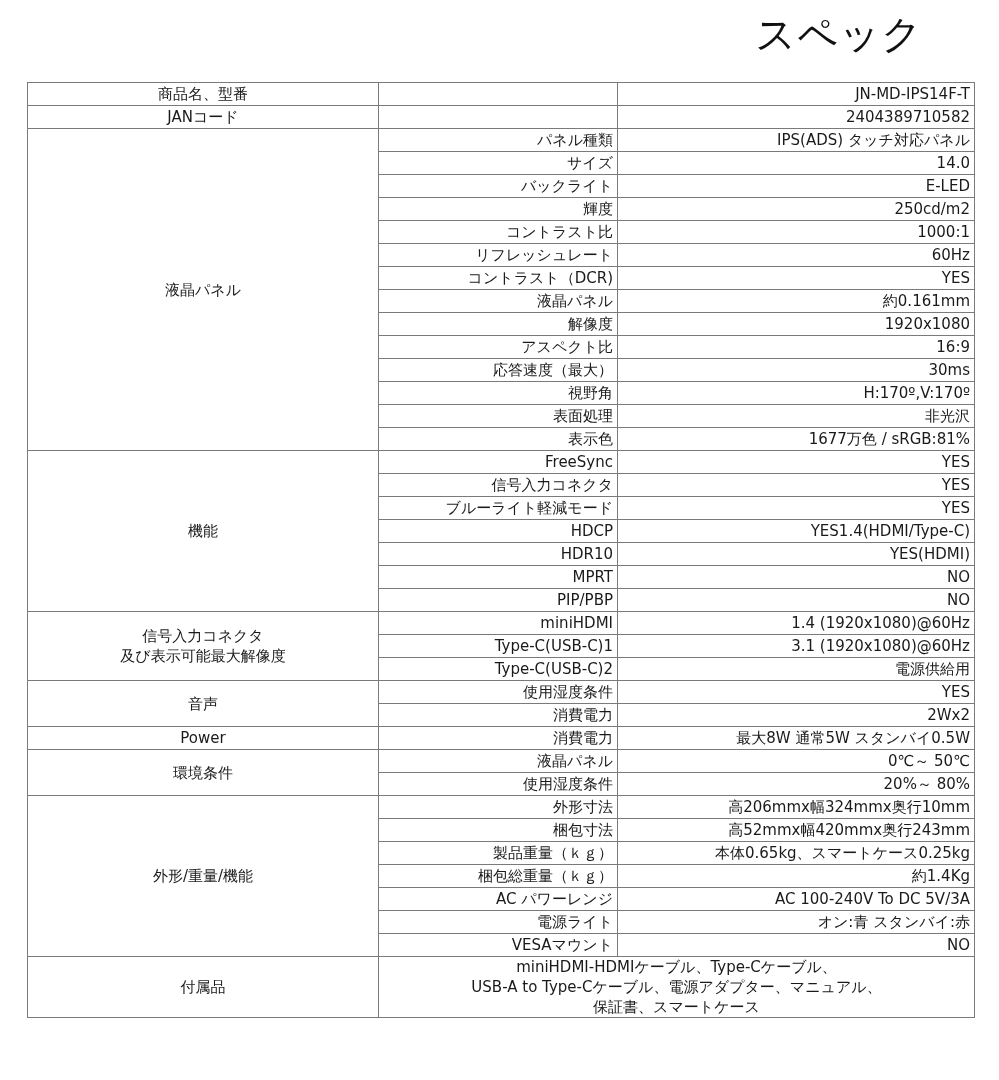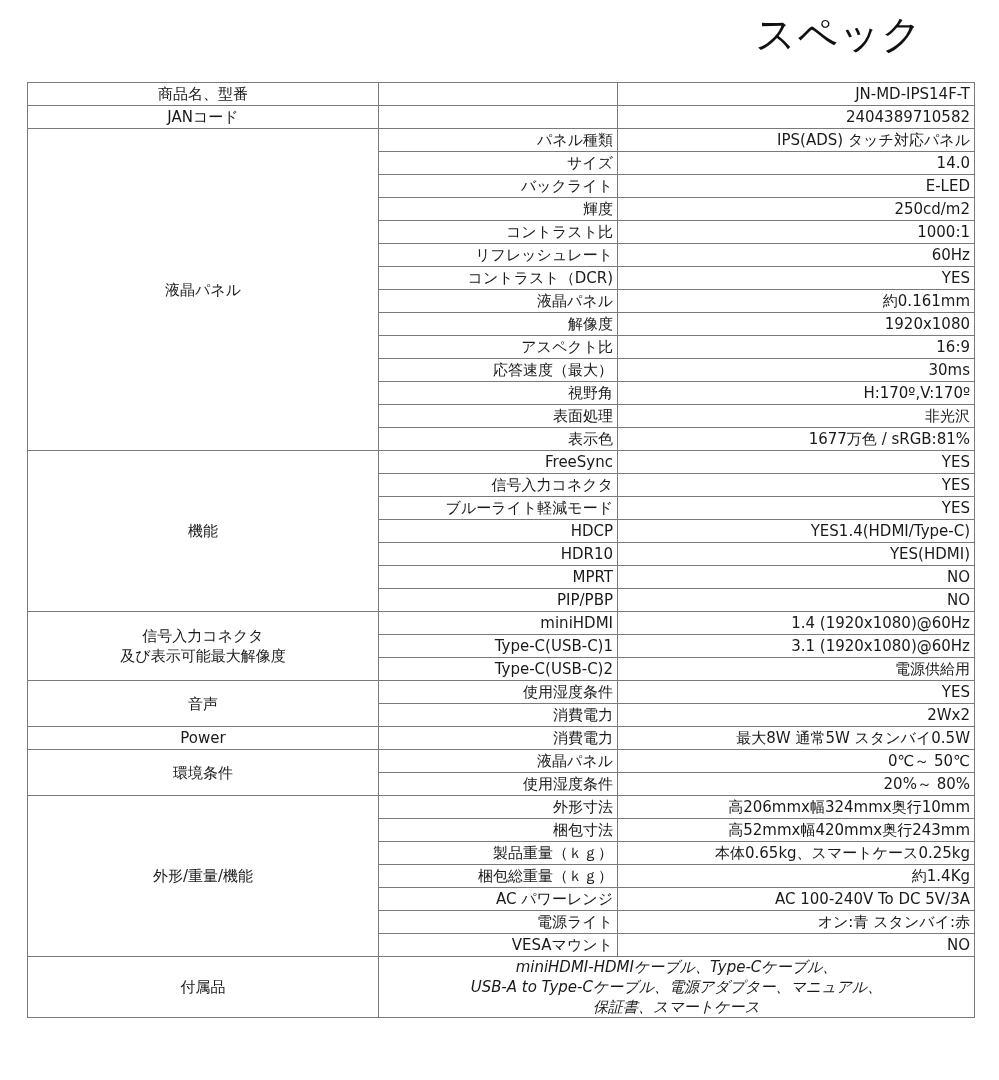--- a/index.html
+++ b/index.html
@@ -24,21 +24,21 @@
       height: 23px; line-height: 20px;
       padding: 0 4px; white-space: nowrap; overflow: hidden;
       vertical-align: middle;
     }
     col.c1 { width: 351px; }
     col.c2 { width: 239px; }
     col.c3 { width: 357px; }
     td.cat { text-align: center; white-space: normal; line-height: 24px; }
     td.key { text-align: right; }
     td.val { text-align: right; }
-    td.acc { text-align: center; white-space: normal; line-height: 25px; padding: 1px 4px 3px; font-style: italic; }
+    td.acc { text-align: center; white-space: normal; line-height: 25px; padding: 1px 4px 3px; }
     .ln { display: block; }
   </style>
 </head>
 <body>
 
 <div class="page">
   <h1 class="title">スペック</h1>
 
   <table class="spec">
     <colgroup>

